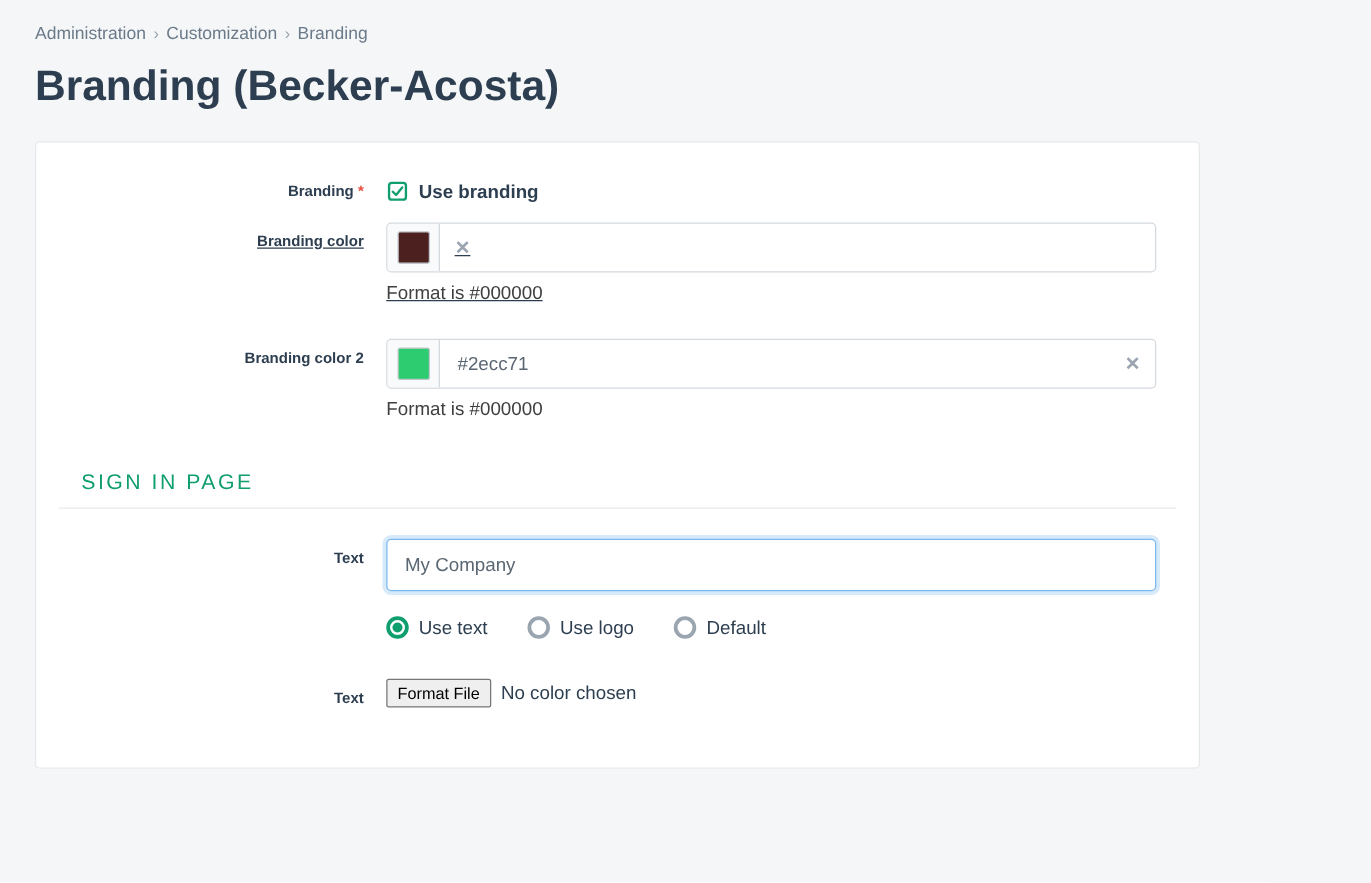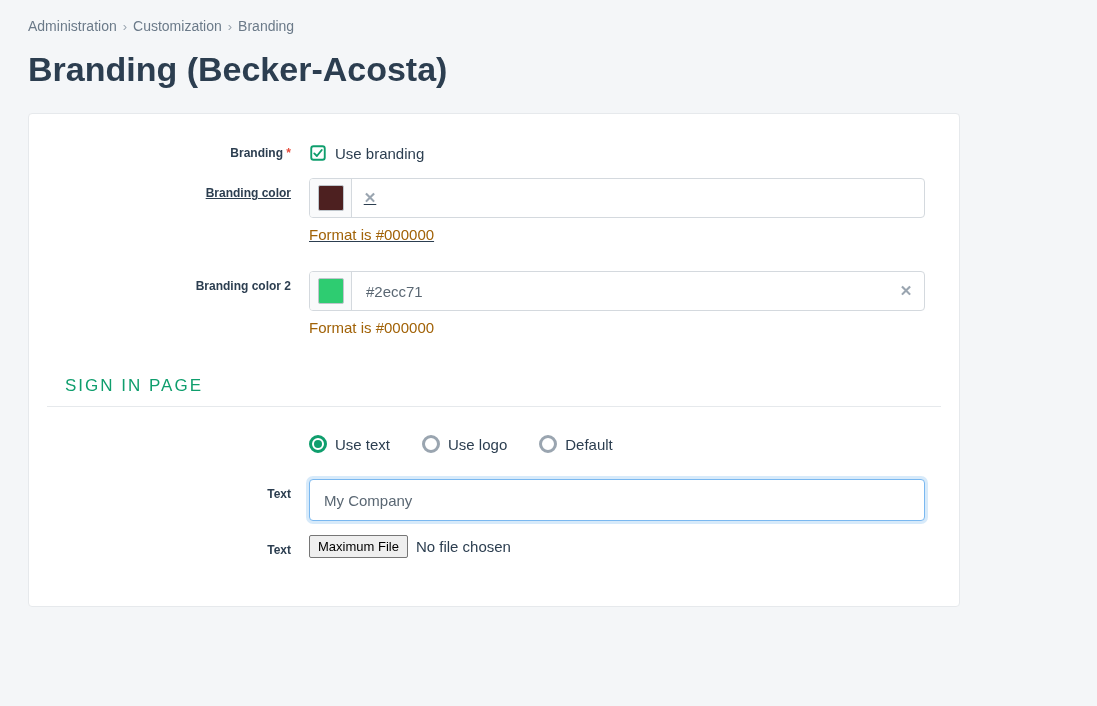--- a/index.html
+++ b/index.html
@@ -62,20 +62,21 @@
   .form-label .req { color: #e74c3c; font-weight: 700; }
   .form-field {
     flex: 1;
     padding-right: 16px;
   }
   .checkbox-line {
     display: flex;
     align-items: center;
     gap: 8px;
     padding-top: 6px;
+    font-weight: bold;
   }
   .check-icon {
     width: 18px; height: 18px;
     display: inline-flex; align-items: center; justify-content: center;
   }
   .check-icon svg { width: 18px; height: 18px; }
   .checkbox-label { color: #2c3e50; font-size: 15px; }
 
   .color-input-wrap {
     display: flex;
@@ -113,21 +114,21 @@
     display: flex;
     align-items: center;
     justify-content: center;
     color: #9aa5b0;
     cursor: pointer;
     font-weight: 700;
     font-size: 15px;
   }
   .help-text {
     margin-top: 8px;
-    color: #a16207;
+    color: #404040;
     font-size: 15px;
   }
 
   .section-divider {
     margin: 40px 0 0 0;
   }
   .section-header {
     color: #0f9e6d;
     font-weight: 400;
     letter-spacing: 2px;
@@ -268,20 +269,27 @@
         </div>
         <div class="help-text">Format is #000000</div>
       </div>
     </div>
 
     <div class="section-divider">
       <div class="section-header">SIGN IN PAGE</div>
       <hr class="rule">
     </div>
 
+    <div class="form-row" style="margin-top:4px;">
+      <div class="form-label">Text</div>
+      <div class="form-field">
+        <input class="text-input" type="text" value="My Company" style="">
+      </div>
+    </div>
+
     <div class="form-row">
       <div class="form-label"></div>
       <div class="form-field">
         <div class="radio-row">
           <div class="radio-opt">
             <span class="radio-circle selected">
                 <span class="dot"></span>
               </span>
             <span class="radio-label">Use text</span>
           </div>
@@ -290,31 +298,24 @@
             <span class="radio-label">Use logo</span>
           </div>
           <div class="radio-opt">
             <span class="radio-circle"></span>
             <span class="radio-label">Default</span>
           </div>
         </div>
       </div>
     </div>
 
-    <div class="form-row" style="margin-top:4px;">
-      <div class="form-label">Text</div>
-      <div class="form-field">
-        <input class="text-input" type="text" value="My Company" style="">
-      </div>
-    </div>
-
     <div class="form-row" style="margin-top:14px;">
       <div class="form-label">Text</div>
       <div class="form-field">
         <div class="file-row">
-          <button class="choose-file-btn">Maximum File</button>
-          <span class="no-file">No file chosen</span>
+          <button class="choose-file-btn">Format File</button>
+          <span class="no-file">No color chosen</span>
         </div>
       </div>
     </div>
 
   </div>
 </div>
 
 </body></html>

